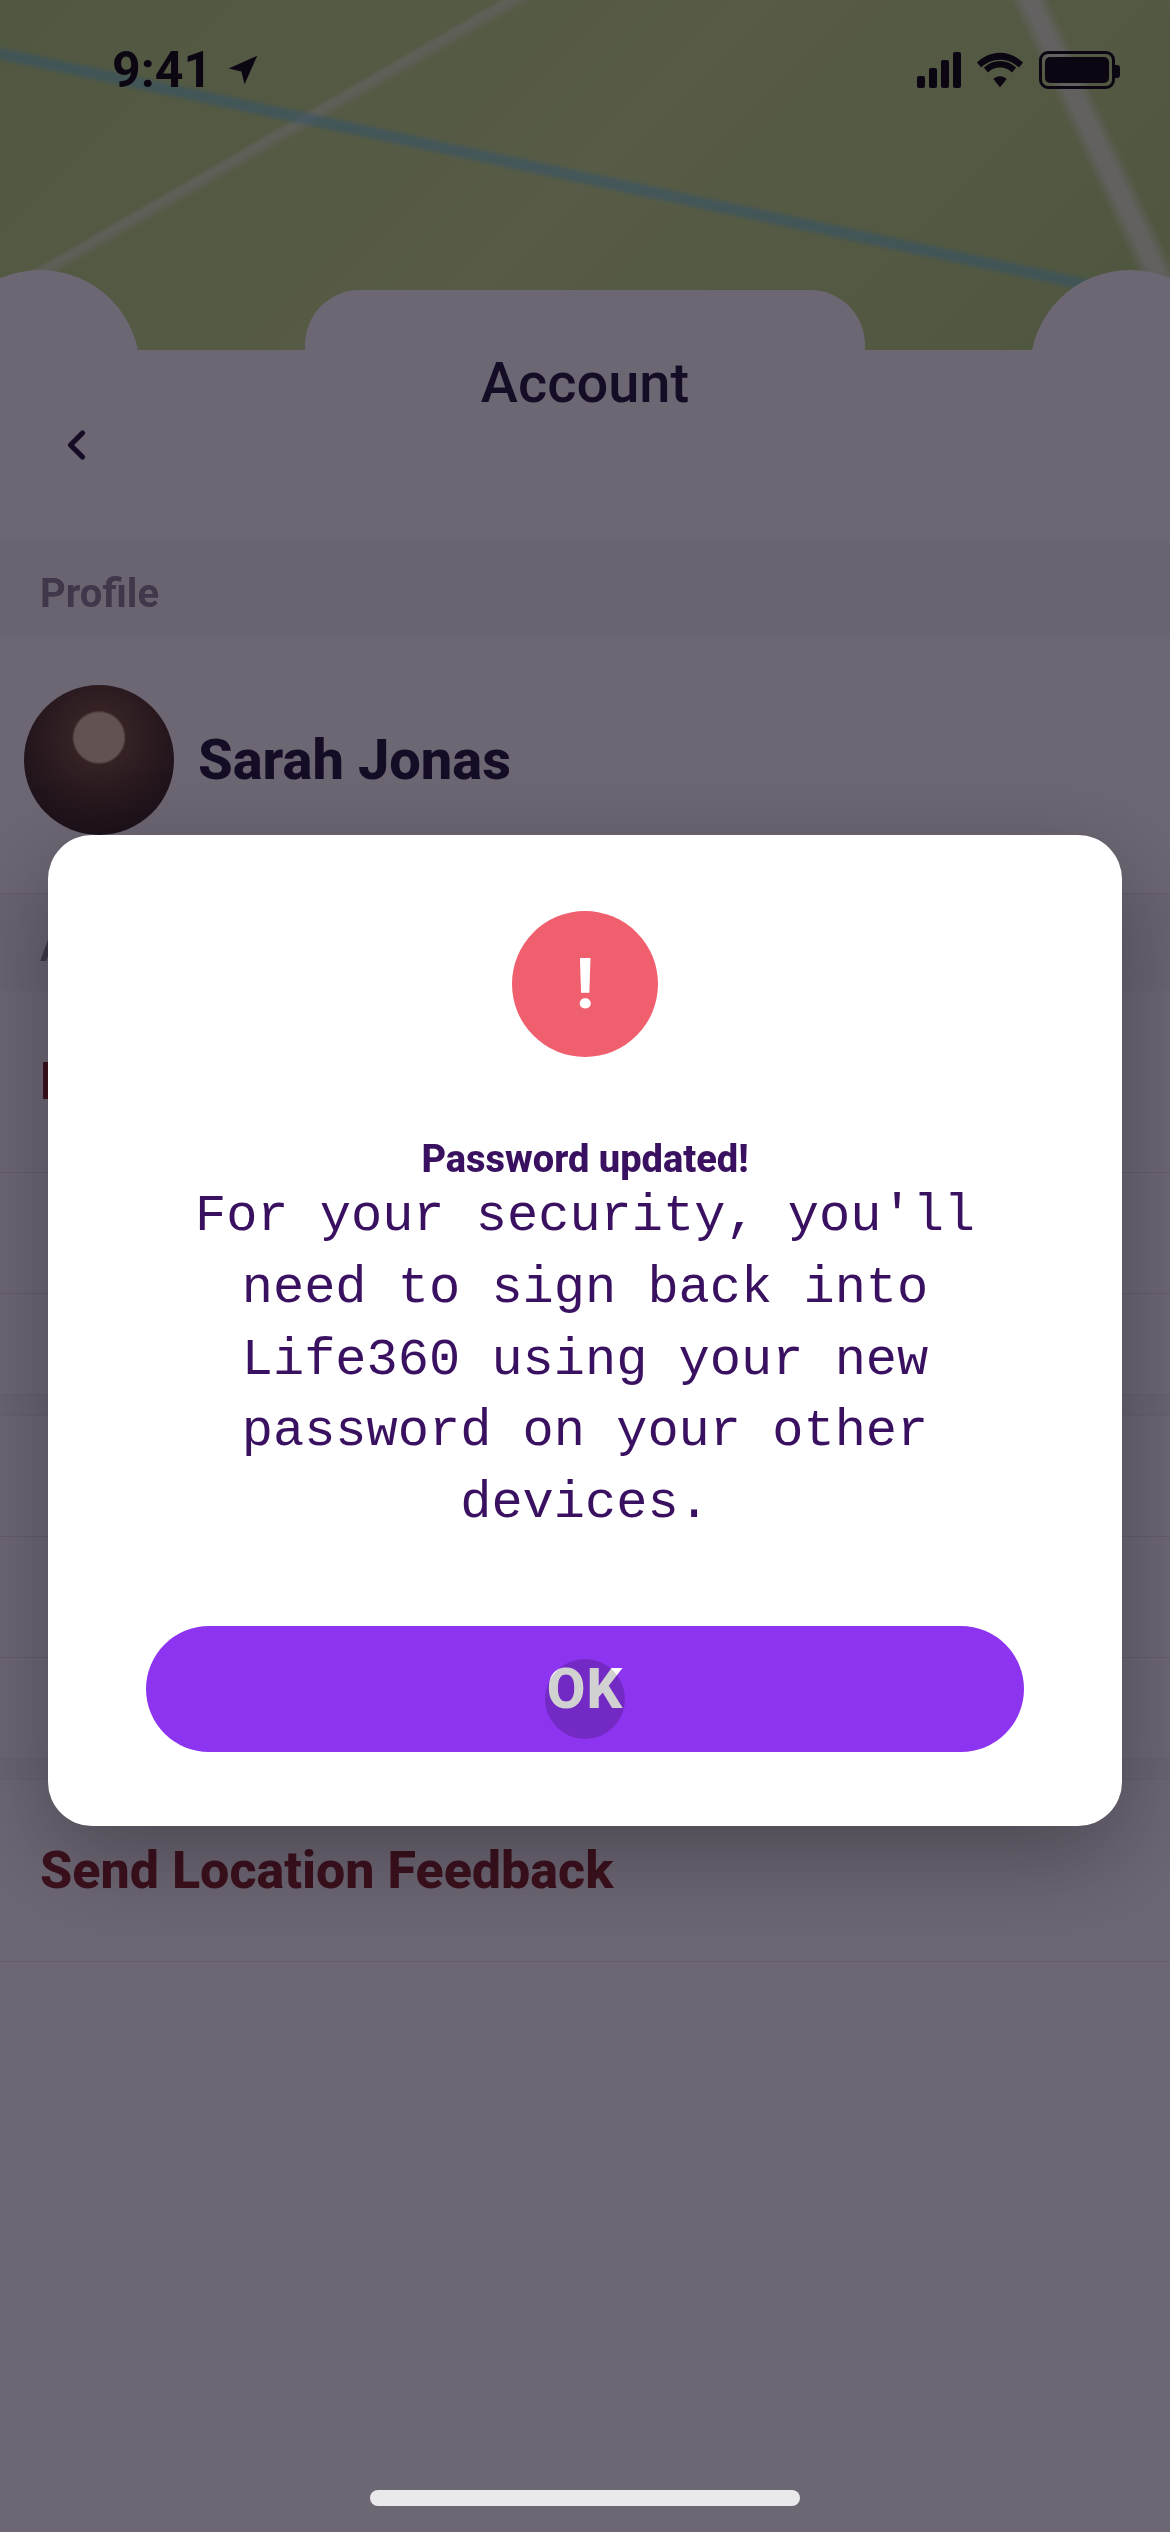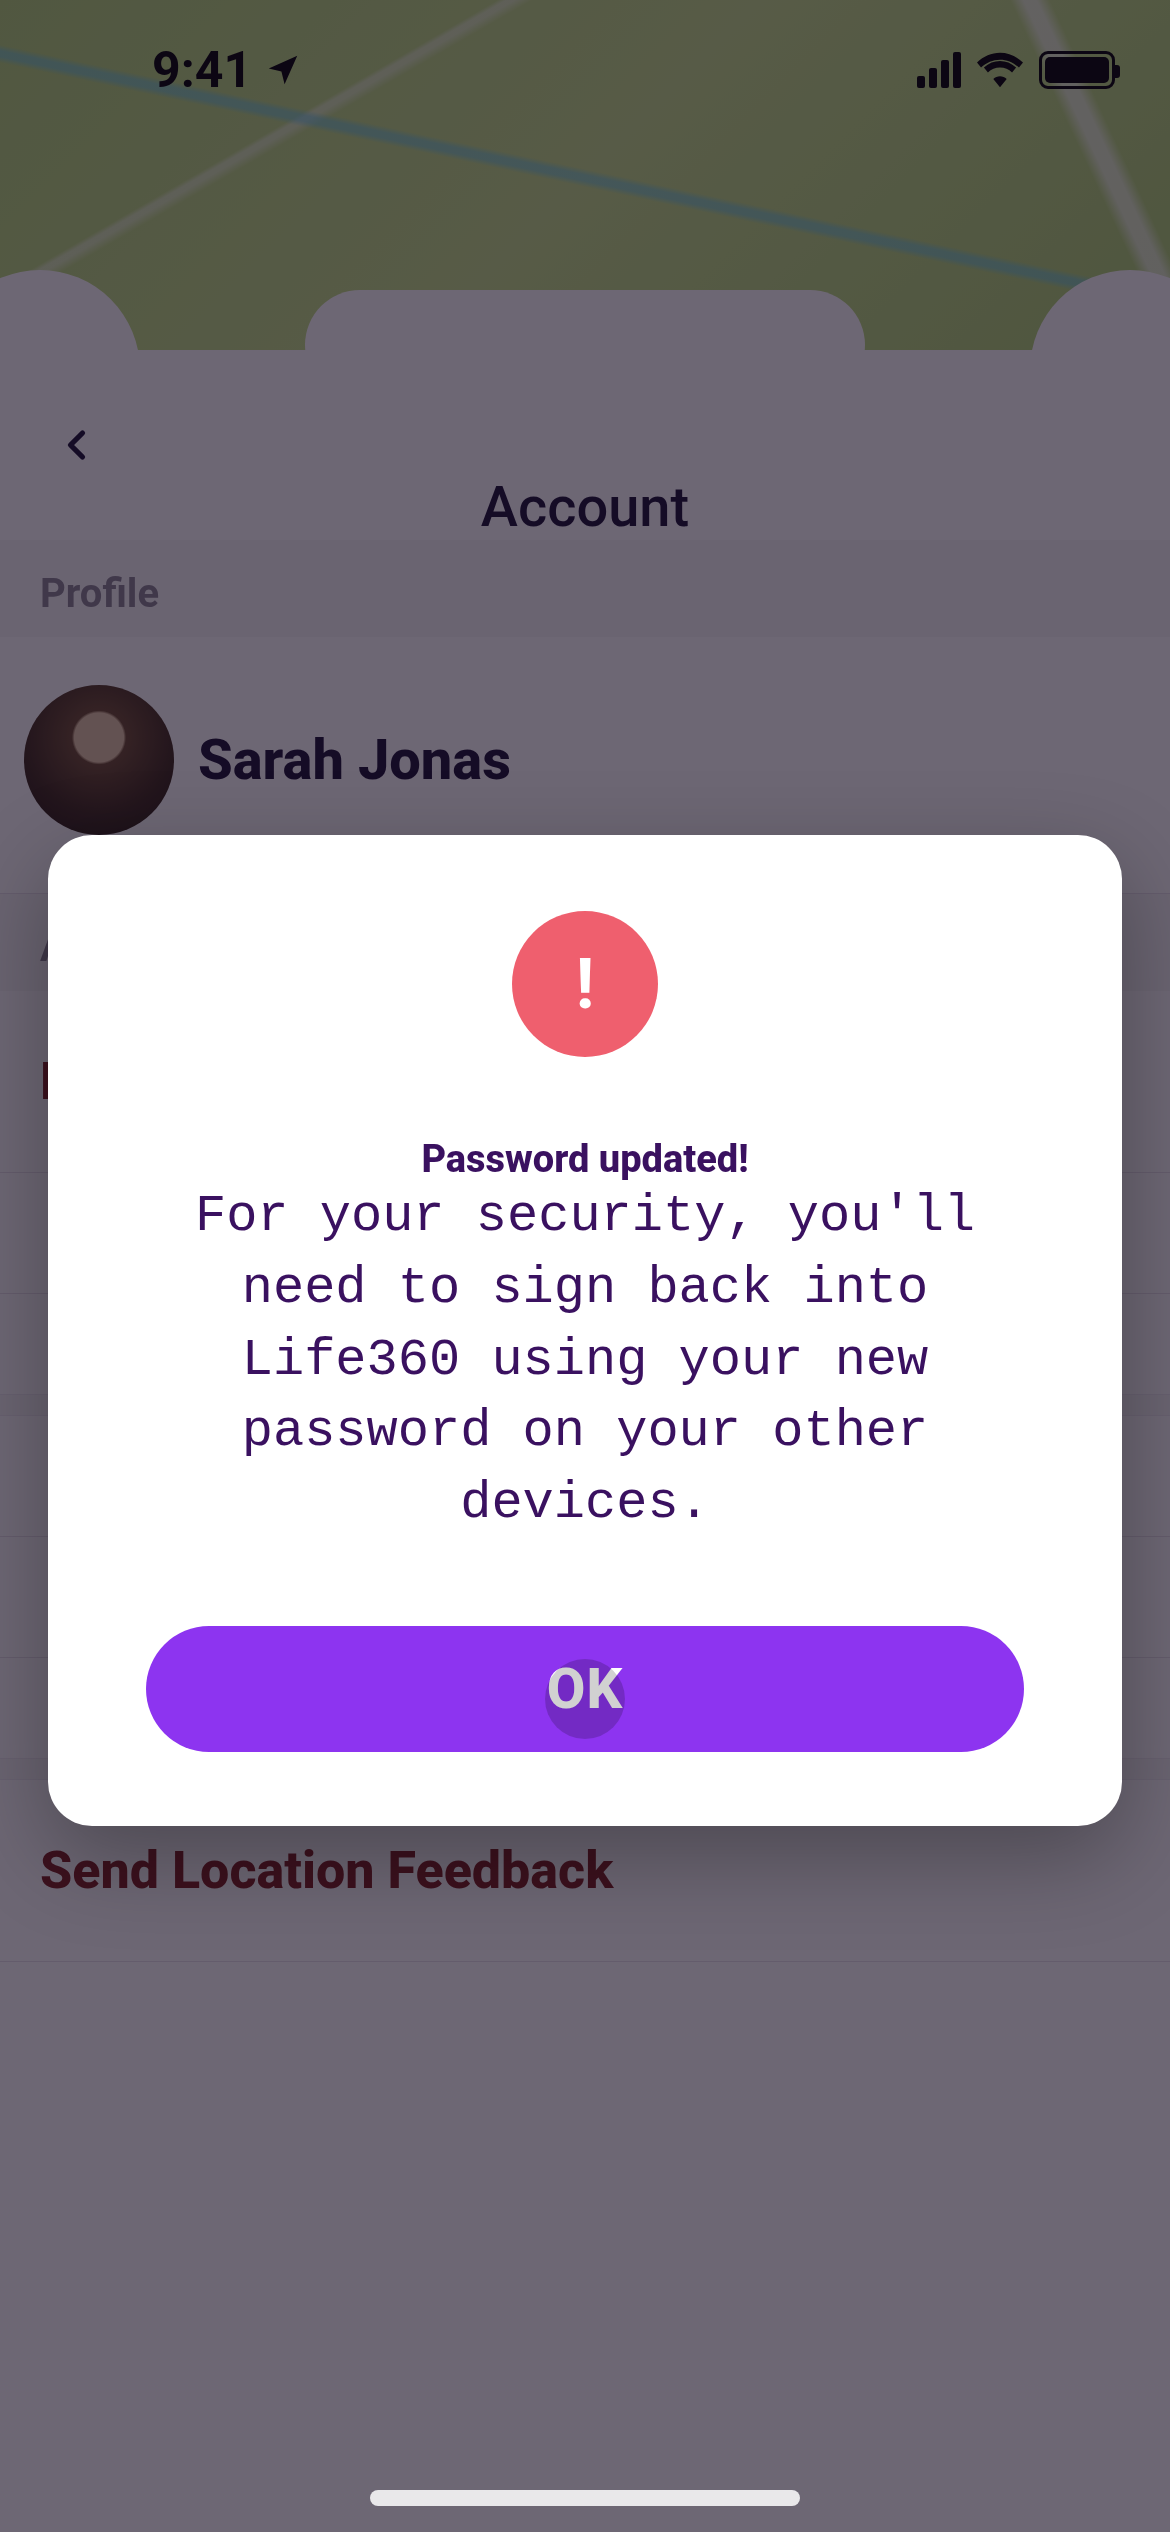--- a/index.html
+++ b/index.html
@@ -39,21 +39,20 @@
       position: absolute;
       top: 0;
       left: 0;
       right: 0;
       height: 140px;
       display: flex;
       align-items: center;
       justify-content: space-between;
       padding: 0 55px 0 112px;
       z-index: 5;
-      margin-left: 40px;
     }
     .status-time {
       font-size: 50px;
       font-weight: 700;
       color: #000;
       display: flex;
       align-items: center;
       gap: 12px;
     }
     .status-right {
@@ -78,21 +77,21 @@
     .pill-top {
       position:absolute; top:290px; left:50%; transform:translateX(-50%);
       width:560px; height:110px; background:#fff; border-radius:55px;
     }
     
     .account-panel {
       position:absolute; top:350px; left:0; right:0; bottom:0;
       background:#fff; border-radius: 36px 36px 0 0;
     }
     .account-header {
-      height: 190px; display:flex; align-items:flex-end; justify-content:center; position:relative;
+      height: 190px; display:flex; align-items:flex-start; justify-content:center; position:relative;
     }
     .back-btn {
       position:absolute; left:48px; top:50%; transform:translateY(-50%);
       width:60px; height:60px; display:flex; align-items:center; justify-content:center;
     }
     .account-title { font-size: 56px; font-weight: 500; color:#1a1033; }
     .section-label {
       font-size:40px; font-weight:700; color:#8a8592; padding: 30px 40px 20px;
       background:#f6f6f6;
     }

